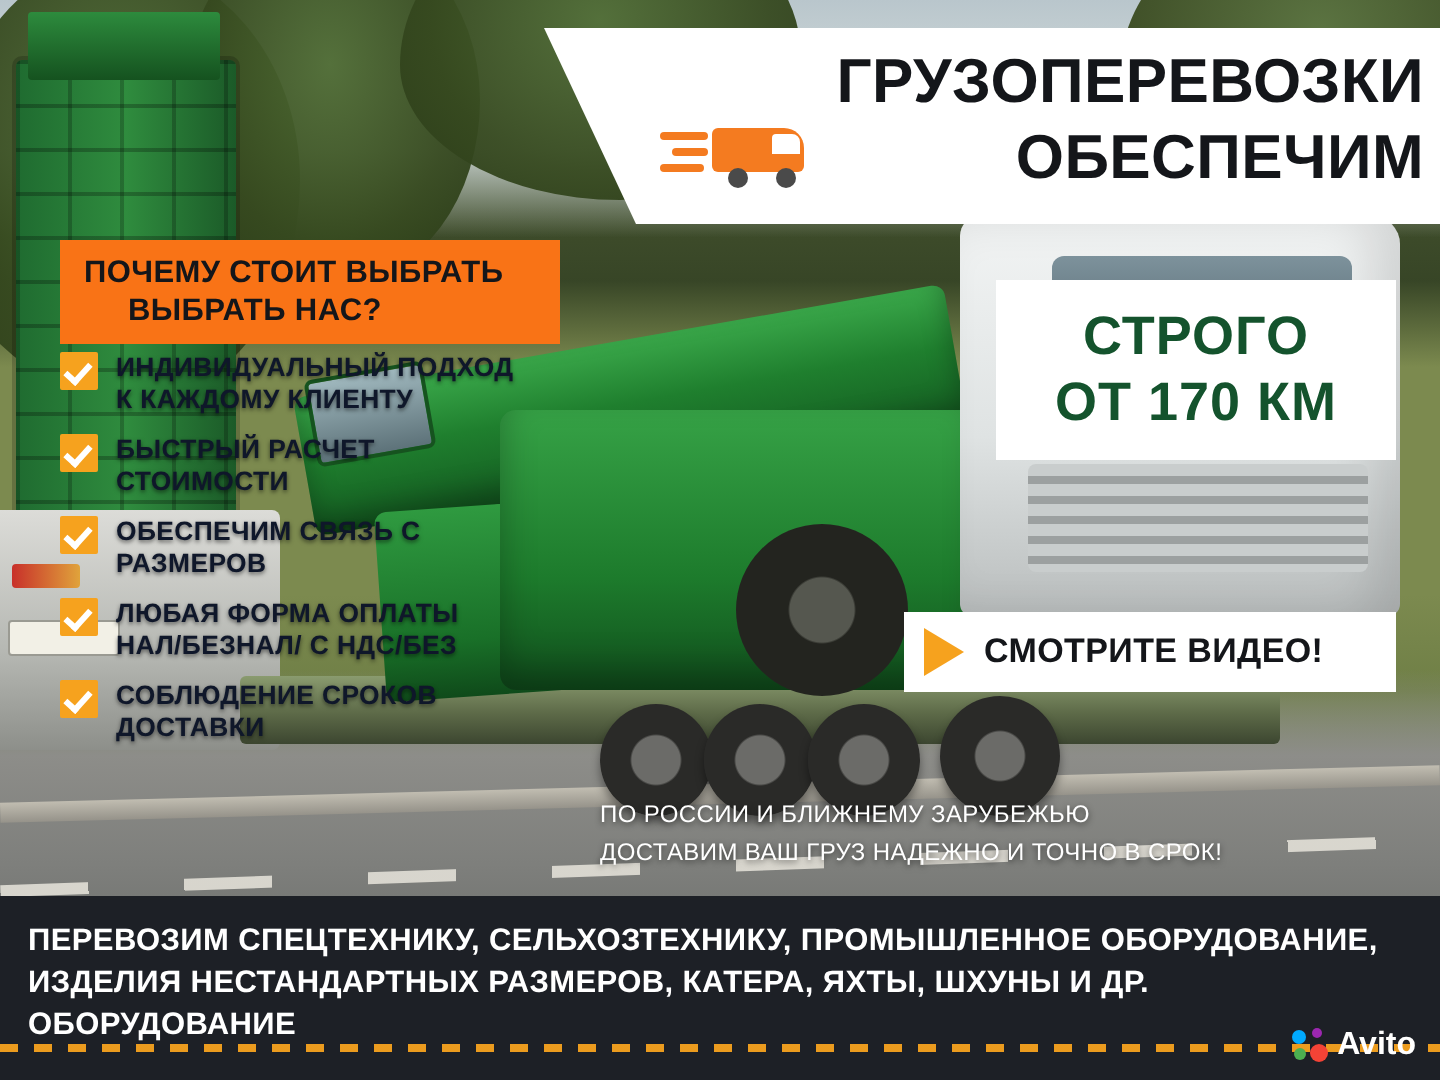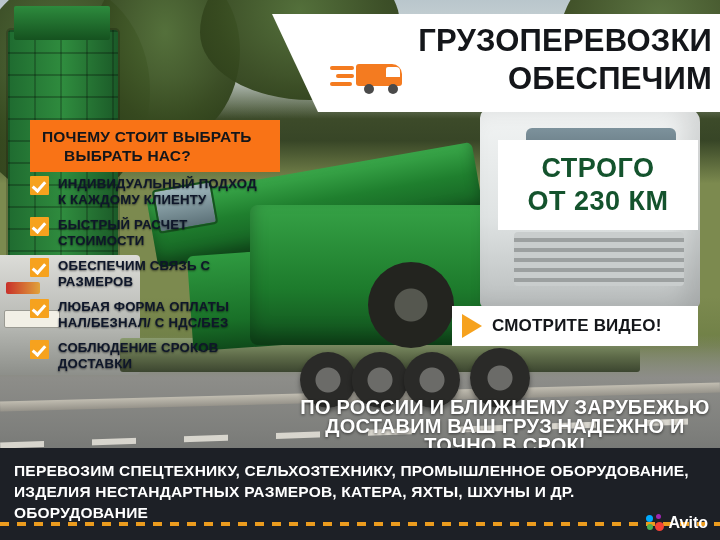--- a/index.html
+++ b/index.html
@@ -376,24 +376,24 @@
     color: #14161a;
     font-weight: bold;
     font-size: 17px;
     letter-spacing: 0.2px;
   }
 
   .mid-note {
     position: absolute;
     left: 300px; top: 398px;
     width: 410px;
-    text-align: center;
+    text-align: left;
     color: #ffffff;
-    font-weight: bold;
-    font-size: 20px;
+    font-weight: normal;
+    font-size: 12px;
     line-height: 19px;
     text-shadow: 0 1px 3px rgba(0,0,0,0.6);
     letter-spacing: 0.2px;
   }
 
   
   .bottom-bar {
     position: absolute;
     left: 0; bottom: 0;
     width: 720px; height: 92px;
@@ -521,21 +521,21 @@
     </div>
     <div class="bullet">
       <span class="chk"></span>
       <span class="txt" style="white-space:pre-line">СОБЛЮДЕНИЕ СРОКОВ
 ДОСТАВКИ</span>
     </div>
   </div>
 
   <div class="strict-box">
     <div>СТРОГО</div>
-    <div>ОТ 230 КМ</div>
+    <div>ОТ 170 КМ</div>
   </div>
 
 
   <div class="video-btn">
     <span class="play-tri"></span>
     <span class="label">СМОТРИТЕ ВИДЕО!</span>
   </div>
 
   <div class="mid-note">
     <div>ПО РОССИИ И БЛИЖНЕМУ ЗАРУБЕЖЬЮ</div>

